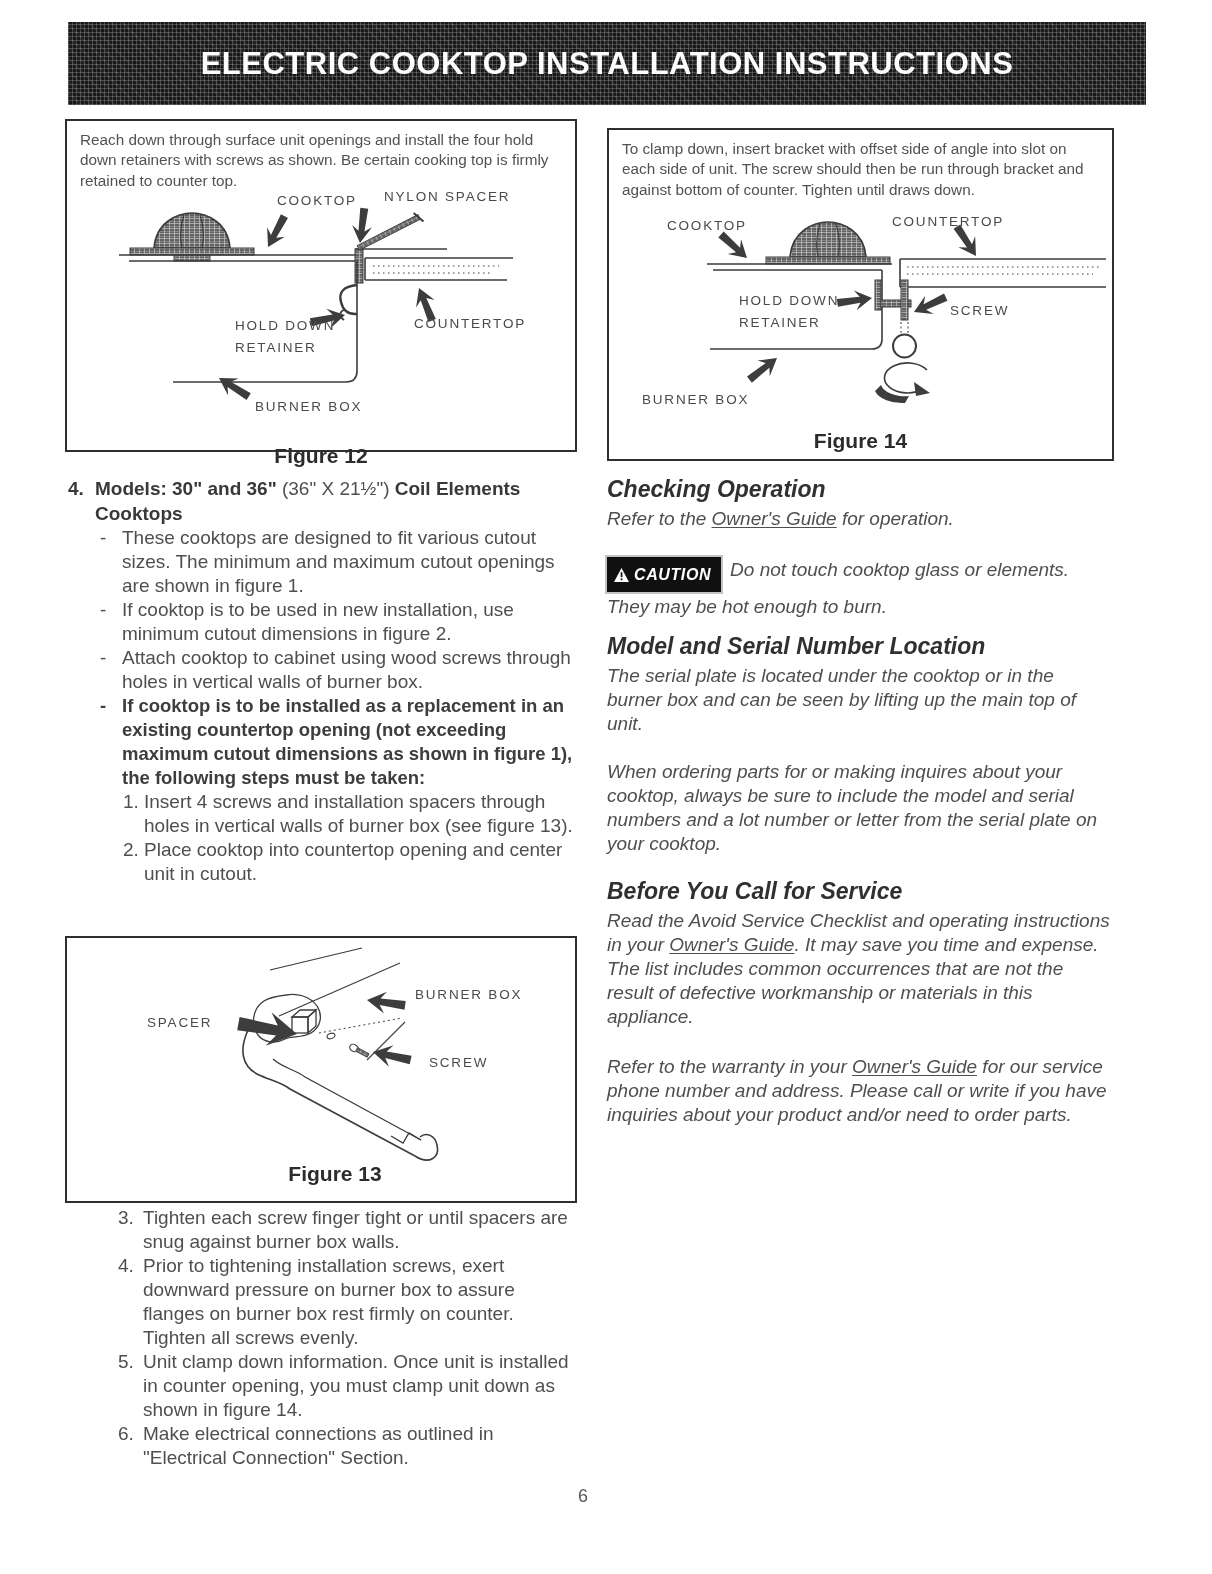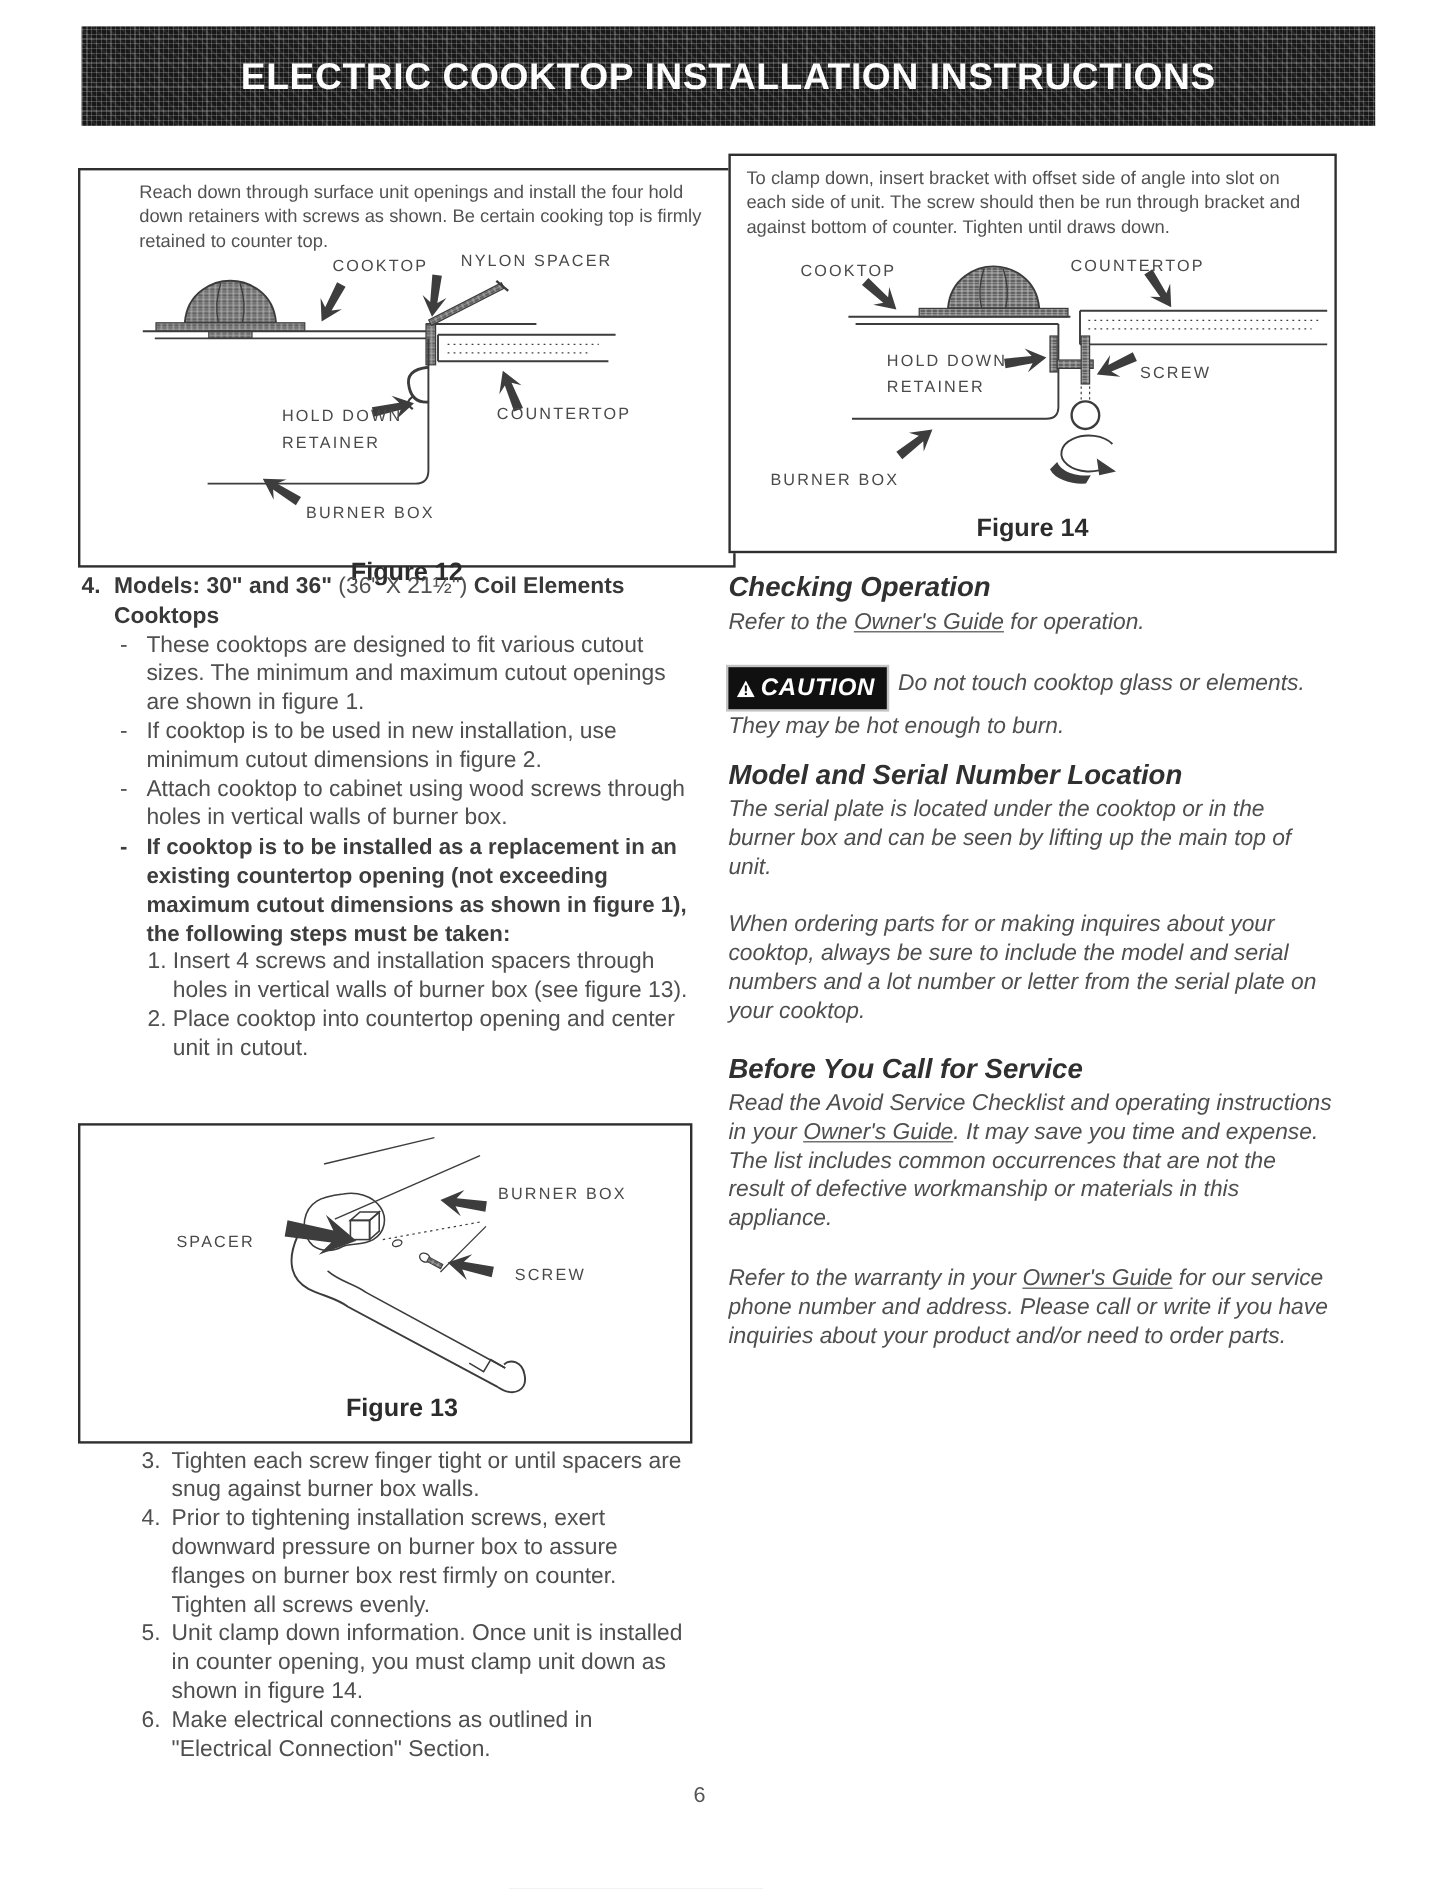--- a/index.html
+++ b/index.html
@@ -40,37 +40,37 @@
   
   .rightcol{position:absolute;left:607px;top:476px;width:506px;font-size:19px;line-height:24px;color:#4f4f4f;font-style:italic;}
   .rh{font-size:23px;line-height:26px;font-weight:bold;color:#303030;margin:0 0 5px 0;}
   .rp{margin:0;}
   .mb24{margin-bottom:24px;}
   .mb22{margin-bottom:22px;}
   .mb26{margin-bottom:26px;}
   .mb12{margin-bottom:12px;}
   .u{text-decoration:underline;text-underline-offset:2px;}
   .caution-line{line-height:29px;}
-  .caution-badge{display:inline-block;background:#101010;color:#fff;font-weight:bold;font-size:20px;
+  .caution-badge{display:inline-block;background:#101010;color:#fff;font-weight:bold;font-size:16px;
     letter-spacing:.6px;padding:3px 10px 3px 7px;margin-right:9px;vertical-align:-4px;
     box-shadow:0 0 0 2px rgba(20,20,20,.25);}
   .caution-badge svg{vertical-align:-2px;margin-right:5px;}
 
   .pageno{position:absolute;left:578px;top:1486px;font-size:18px;color:#555;}
 </style>
 </head>
 <body>
 
 <div class="page">
 
   <div class="banner">
     <div class="banner-title">ELECTRIC COOKTOP INSTALLATION INSTRUCTIONS</div>
   </div>
 
-  <div class="fig" style="left:65px;top:140px;width:508px;height:329px;padding-left:36px;">
+  <div class="fig" style="left:65px;top:119px;width:508px;height:329px;">
     <div class="fig-intro">Reach down through surface unit openings and install the four hold down retainers with screws as shown. Be certain cooking top is firmly retained to counter top.</div>
     <svg class="diag" width="504" height="325" viewBox="0 0 504 325">
       <defs>
         <pattern id="ht12" width="5" height="5" patternUnits="userSpaceOnUse">
           <rect width="5" height="5" fill="#616161"></rect>
           <path d="M0 0H5M0 2.5H5M2.5 0V5" stroke="#c7c7c7" stroke-width="0.7"></path>
         </pattern>
       </defs>
       <g stroke="#3c3c3c" stroke-width="1.6" fill="none">
 
@@ -223,21 +223,21 @@
           <path d="M348,218 C362,227 373,220 370,207 C368,197 359,194 353,199"></path>
         </g>
       </g>
       <g fill="#3d3d3d" stroke="none">
         <polygon transform="translate(300,62) rotate(188) scale(1.1)" points="0,0 -17,-10 -12,-3 -35,-4 -35,4 -12,3 -17,10"></polygon>
         <polygon transform="translate(230,96) rotate(10) scale(1.7)" points="0,0 -17,-10 -12,-3 -35,-4 -35,4 -12,3 -17,10"></polygon>
         <polygon transform="translate(306,114) rotate(192) scale(1.1)" points="0,0 -17,-10 -12,-3 -35,-4 -35,4 -12,3 -17,10"></polygon>
       </g>
     </svg>
     <div class="dlabel" style="left:348px;top:49px;">BURNER BOX</div>
-    <div class="dlabel" style="left:80px;top:89px;">SPACER</div>
+    <div class="dlabel" style="left:80px;top:77px;">SPACER</div>
     <div class="dlabel" style="left:362px;top:117px;">SCREW</div>
     <div class="figcap" style="top:224px;padding-left:28px;">Figure 13</div>
   </div>
 
   <div class="stepsafter">
     <div class="substep">
       <span class="num">3.</span><span>Tighten each screw finger tight or until spacers are snug against burner box walls.</span>
     </div>
     <div class="substep">
       <span class="num">4.</span><span>Prior to tightening installation screws, exert downward pressure on burner box to assure flanges on burner box rest firmly on counter. Tighten all screws evenly.</span>

